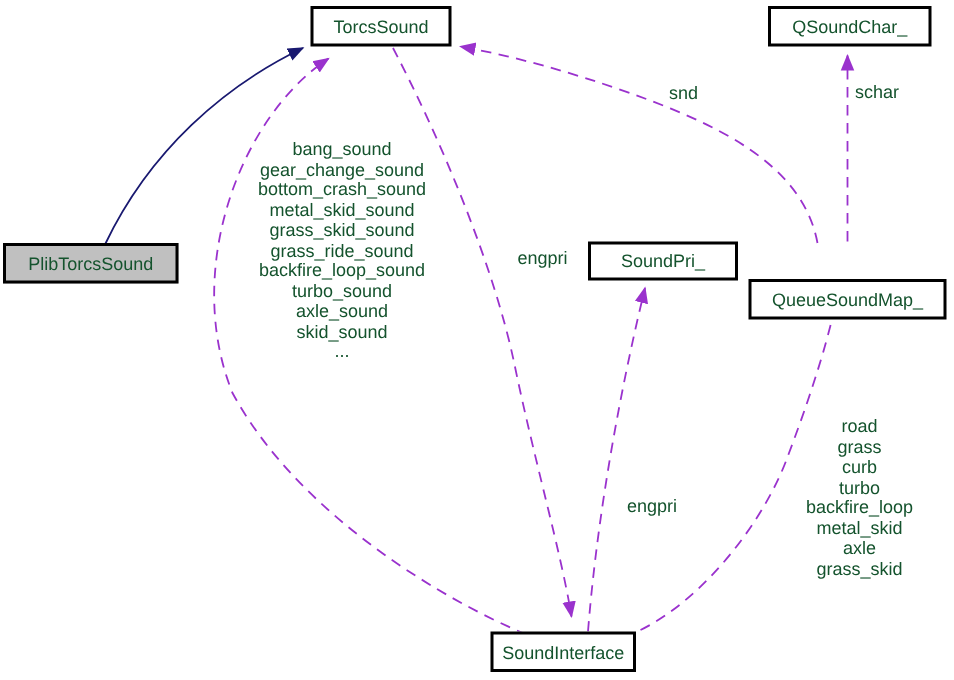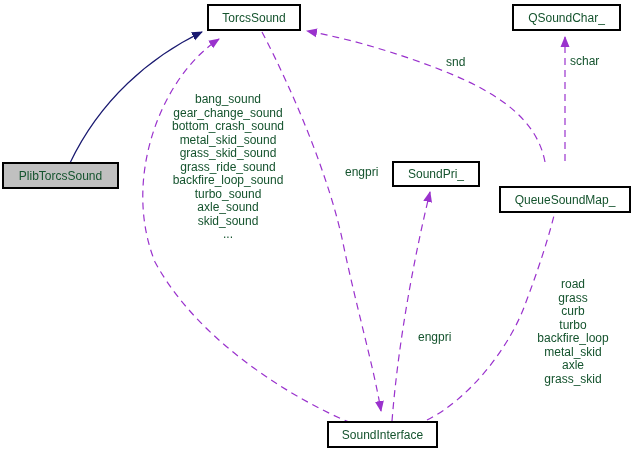--- a/index.html
+++ b/index.html
@@ -63,25 +63,25 @@
 
     <path d="M 427,420 C 468,400 510,348 526,302 C 543,257 554,220 559,193" fill="none" stroke="#9a32cd" stroke-width="1.2" stroke-dasharray="7,5" marker-end="url(#ah-purple)"></path>
   </svg>
 
   <div class="node" style="left:207px;top:4px;width:94px;height:27px;">TorcsSound</div>
 
   <div class="node" style="left:512px;top:4px;width:109px;height:27px;">QSoundChar_</div>
 
   <div class="node current" style="left:2px;top:162px;width:117px;height:27px;">PlibTorcsSound</div>
 
-  <div class="node" style="left:392px;top:161px;width:88px;height:26px;">SoundPri_</div>
+  <div class="node" style="left:392px;top:161px;width:100px;height:26px;">SoundPri_</div>
 
   <div class="node" style="left:499px;top:162px;width:132px;height:27px;margin-top:24px;">QueueSoundMap_</div>
 
-  <div class="node" style="left:327px;top:421px;width:111px;height:27px;">SoundInterface</div>
+  <div class="node" style="left:327px;top:421px;width:97px;height:27px;">SoundInterface</div>
 
   <div class="edge-list" style="left:148px;top:93px;width:160px;">bang_sound
 gear_change_sound
 bottom_crash_sound
 metal_skid_sound
 grass_skid_sound
 grass_ride_sound
 backfire_loop_sound
 turbo_sound
 axle_sound

